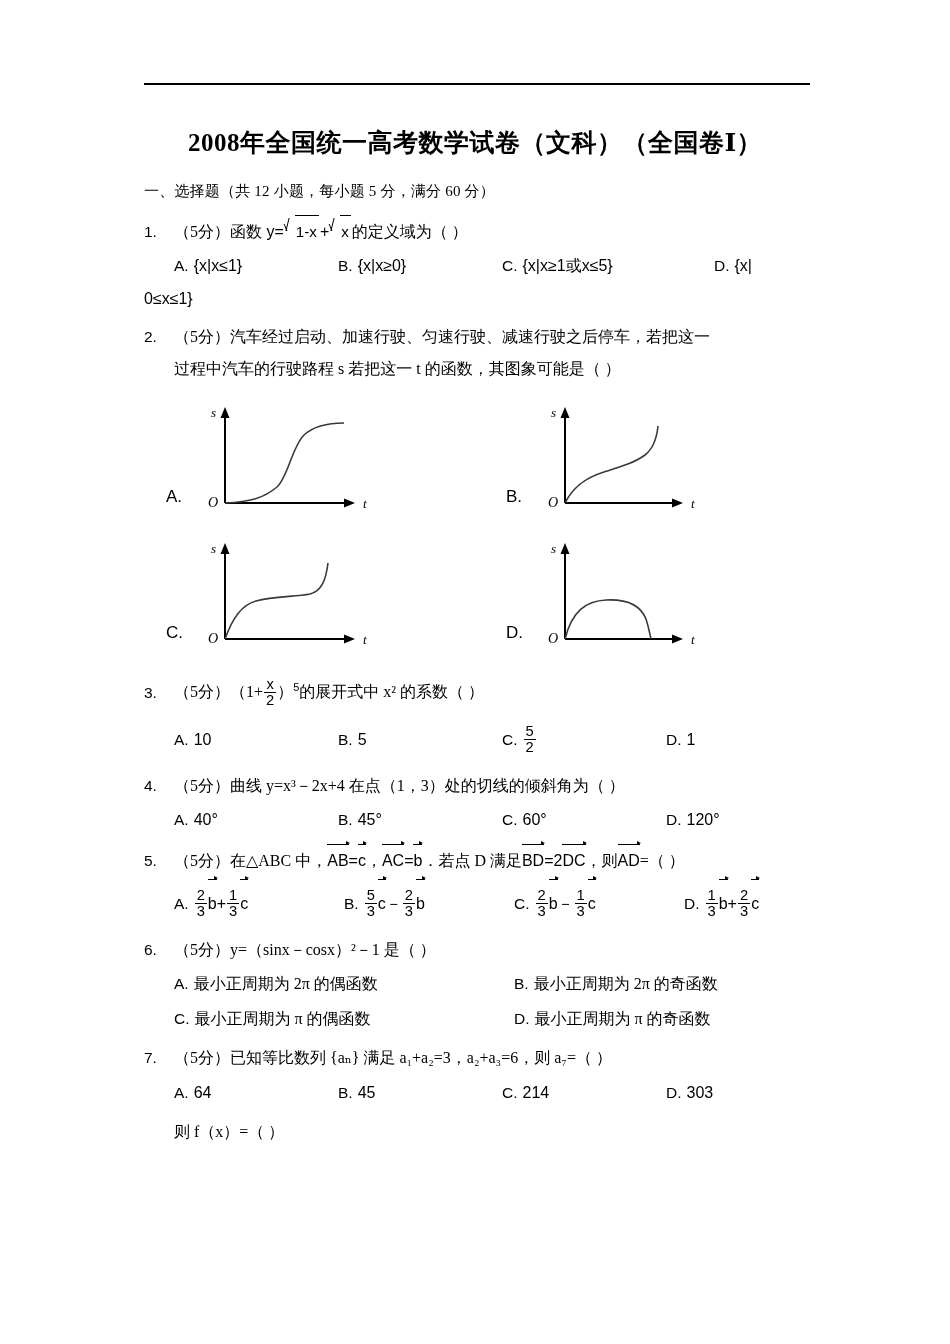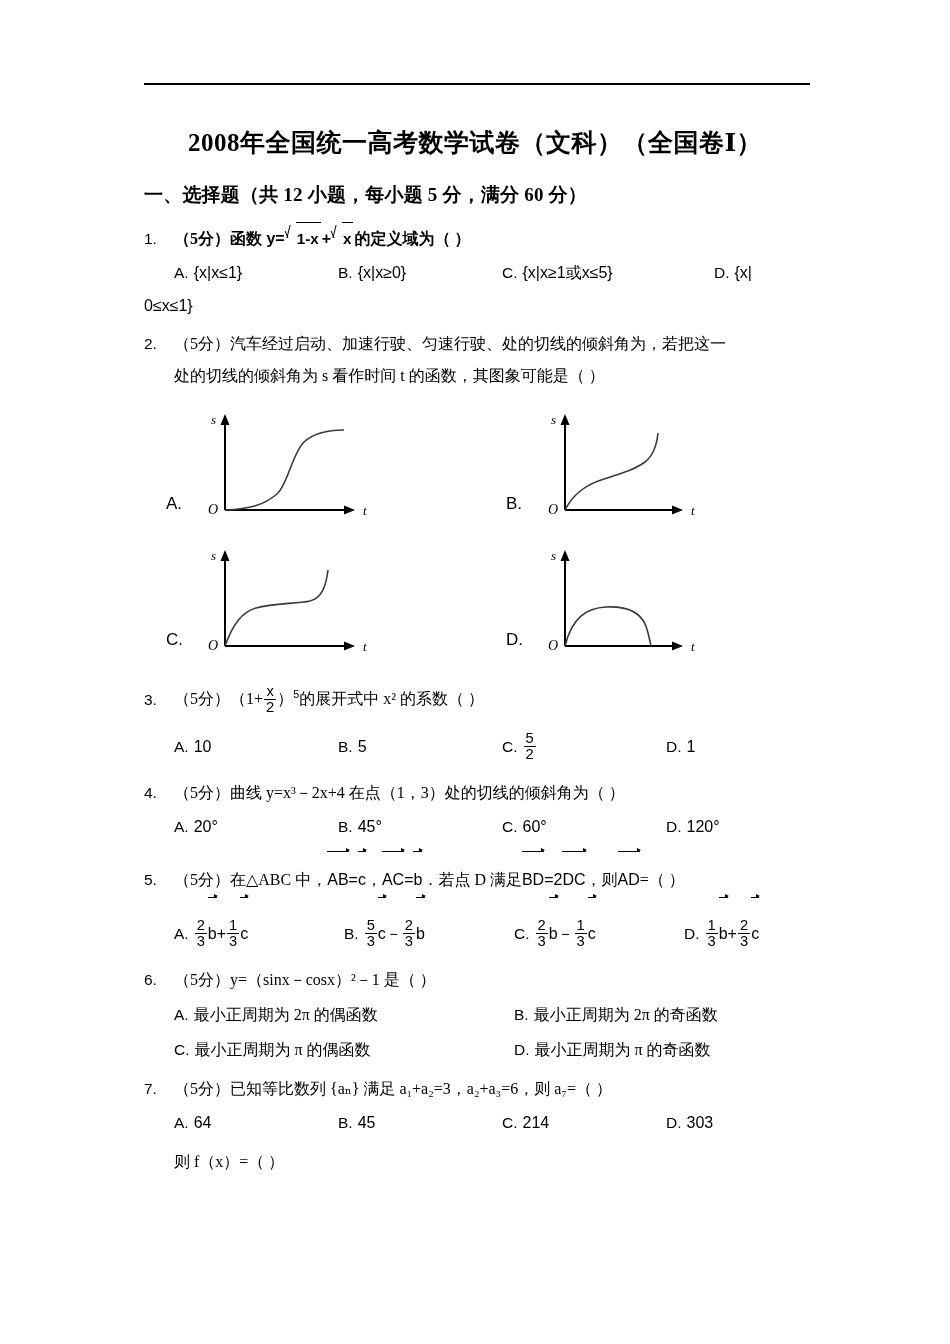--- a/index.html
+++ b/index.html
@@ -40,43 +40,42 @@
     letter-spacing: 0.5px;
     font-family: "Liberation Serif", "DejaVu Serif", serif;
   }
   .content {
     position: absolute;
     left: 144px;
     top: 182px;
     width: 680px;
   }
   .section-head {
-    font-size: 19px;
-    font-weight: bold;
+    font-size: 15px;
+    font-weight: normal;
     margin-bottom: 14px;
     letter-spacing: 0.2px;
   }
   .q {
     position: relative;
     margin-bottom: 6px;
   }
   .q-line {
     font-size: 16px;
     line-height: 32px;
     white-space: nowrap;
   }
   .q-num {
     display: inline-block;
     width: 30px;
     font-family: "Liberation Sans", sans-serif;
     font-size: 15.5px;
   }
   .q-body {
     display: inline;
-    font-weight: bold;
   }
   .indent {
     display: inline-block;
     width: 30px;
   }
   .opts-row {
     font-size: 16px;
     line-height: 34px;
     white-space: nowrap;
     padding-left: 30px;
@@ -149,21 +148,21 @@
   }
   .vec {
     display: inline-block;
     position: relative;
     padding-top: 1px;
     font-family: "Liberation Sans", sans-serif;
   }
   .vec > span.base {
     display: inline-block;
     border-top: 1.1px solid #000;
-    padding-top: 12px;
+    padding-top: 0px;
     position: relative;
   }
   .vec > span.base::after {
     content: "";
     position: absolute;
     right: -1px;
     top: -4.0px;
     border-left: 4px solid #000;
     border-top: 2.4px solid transparent;
     border-bottom: 2.4px solid transparent;
@@ -210,24 +209,24 @@
       <div class="opts-row">
         <span class="opt w4"><span class="opt-lbl">A.</span><span class="sans">{x|x≤1}</span></span><span class="opt w4"><span class="opt-lbl">B.</span><span class="sans">{x|x≥0}</span></span><span class="opt" style="width:212px"><span class="opt-lbl">C.</span><span class="sans">{x|x≥1或x≤5}</span></span><span class="opt"><span class="opt-lbl">D.</span><span class="sans">{x|</span></span>
       </div>
       <div class="q-line" style="padding-left:0">
         <span class="sans">0≤x≤1}</span>
       </div>
     </div>
 
     <div class="q">
       <div class="q-line">
-        <span class="q-num">2.</span><span>（5分）</span><span>汽车经过启动、加速行驶、匀速行驶、处的切线的倾斜角为，若把这一</span>
-      </div>
-      <div class="q-line">
-        <span class="indent"></span><span>处的切线的倾斜角为 s 看作时间 t 的函数，其图象可能是（        ）</span>
+        <span class="q-num">2.</span><span>（5分）</span><span>汽车经过启动、加速行驶、匀速行驶、减速行驶之后停车，若把这一</span>
+      </div>
+      <div class="q-line">
+        <span class="indent"></span><span>过程中汽车的行驶路程 s 若把这一 t 的函数，其图象可能是（        ）</span>
       </div>
 
       <div class="graphs" style="height:266px">
 
         <div class="graph-label" style="left:22px; top:98px;">A.</div>
         <div class="graph-cell" style="left:48px; top:14px;">
           <svg width="200" height="112" viewBox="0 0 200 112">
             <line x1="33" y1="100" x2="33" y2="12" stroke="#000" stroke-width="2"></line>
             <polygon points="33,4 28.5,15 37.5,15" fill="#000"></polygon>
             <line x1="33" y1="100" x2="155" y2="100" stroke="#000" stroke-width="2"></line>
@@ -291,21 +290,21 @@
       <div class="opts-row" style="line-height:48px">
         <span class="opt w4"><span class="opt-lbl">A.</span><span class="sans">10</span></span><span class="opt w4"><span class="opt-lbl">B.</span><span class="sans">5</span></span><span class="opt w4"><span class="opt-lbl">C.</span><span class="frac"><span class="num">5</span><span class="den">2</span></span></span><span class="opt"><span class="opt-lbl">D.</span><span class="sans">1</span></span>
       </div>
     </div>
 
     <div class="q">
       <div class="q-line">
         <span class="q-num">4.</span><span>（5分）</span><span>曲线 y=x³－2x+4 在点（1，3）处的切线的倾斜角为（        ）</span>
       </div>
       <div class="opts-row">
-        <span class="opt w4"><span class="opt-lbl">A.</span><span class="sans">20°</span></span><span class="opt w4"><span class="opt-lbl">B.</span><span class="sans">45°</span></span><span class="opt w4"><span class="opt-lbl">C.</span><span class="sans">60°</span></span><span class="opt"><span class="opt-lbl">D.</span><span class="sans">120°</span></span>
+        <span class="opt w4"><span class="opt-lbl">A.</span><span class="sans">40°</span></span><span class="opt w4"><span class="opt-lbl">B.</span><span class="sans">45°</span></span><span class="opt w4"><span class="opt-lbl">C.</span><span class="sans">60°</span></span><span class="opt"><span class="opt-lbl">D.</span><span class="sans">120°</span></span>
       </div>
     </div>
 
     <div class="q">
       <div class="q-line">
         <span class="q-num">5.</span><span>（5分）</span><span>在△ABC 中，</span><span class="vec"><span class="base sans">AB</span></span><span class="sans">=</span><span class="vec"><span class="base sans">c</span></span><span>，</span><span class="vec"><span class="base sans">AC</span></span><span class="sans">=</span><span class="vec"><span class="base sans">b</span></span><span>．若点 D 满足</span><span class="vec"><span class="base sans">BD</span></span><span class="sans">=2</span><span class="vec"><span class="base sans">DC</span></span><span>，则</span><span class="vec"><span class="base sans">AD</span></span><span>=（        ）</span>
       </div>
       <div class="opts-row" style="line-height:48px">
         <span class="opt w4b"><span class="opt-lbl">A.</span><span class="frac"><span class="num">2</span><span class="den">3</span></span><span class="vec"><span class="base sans">b</span></span><span class="sans">+</span><span class="frac"><span class="num">1</span><span class="den">3</span></span><span class="vec"><span class="base sans">c</span></span></span><span class="opt w4b"><span class="opt-lbl">B.</span><span class="frac"><span class="num">5</span><span class="den">3</span></span><span class="vec"><span class="base sans">c</span></span><span class="sans">－</span><span class="frac"><span class="num">2</span><span class="den">3</span></span><span class="vec"><span class="base sans">b</span></span></span><span class="opt w4b"><span class="opt-lbl">C.</span><span class="frac"><span class="num">2</span><span class="den">3</span></span><span class="vec"><span class="base sans">b</span></span><span class="sans">－</span><span class="frac"><span class="num">1</span><span class="den">3</span></span><span class="vec"><span class="base sans">c</span></span></span><span class="opt"><span class="opt-lbl">D.</span><span class="frac"><span class="num">1</span><span class="den">3</span></span><span class="vec"><span class="base sans">b</span></span><span class="sans">+</span><span class="frac"><span class="num">2</span><span class="den">3</span></span><span class="vec"><span class="base sans">c</span></span></span>
       </div>

